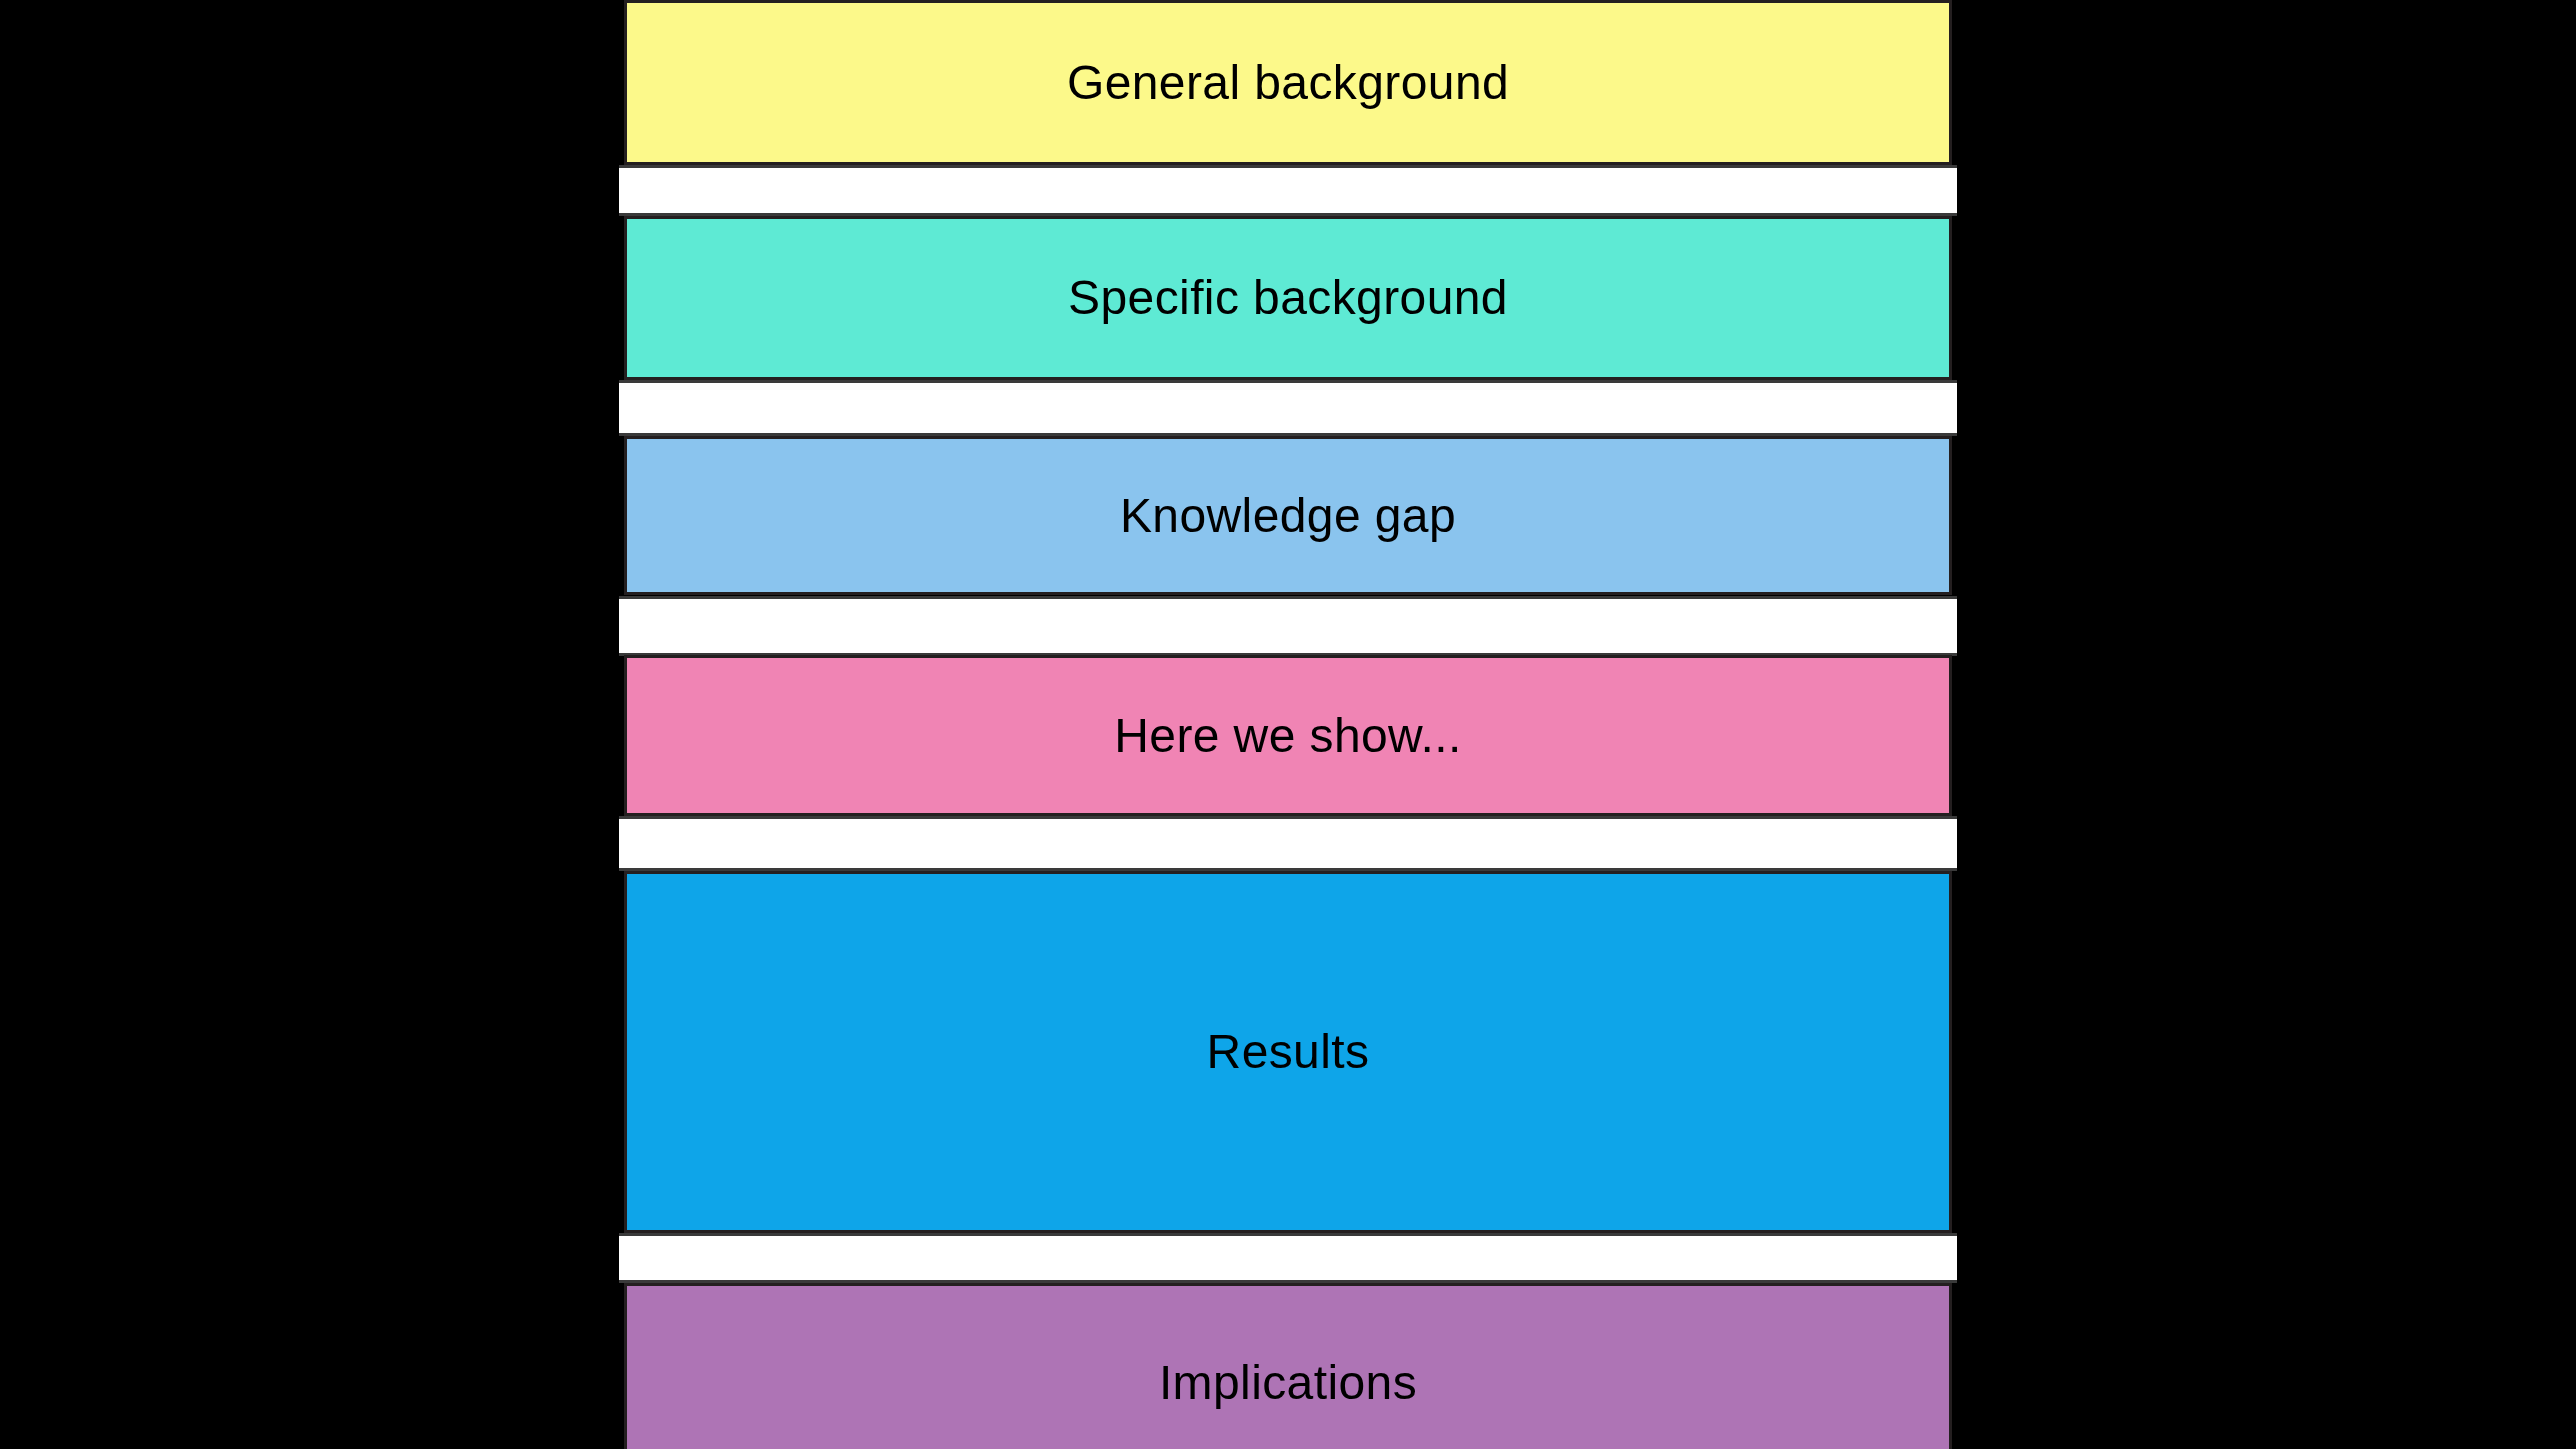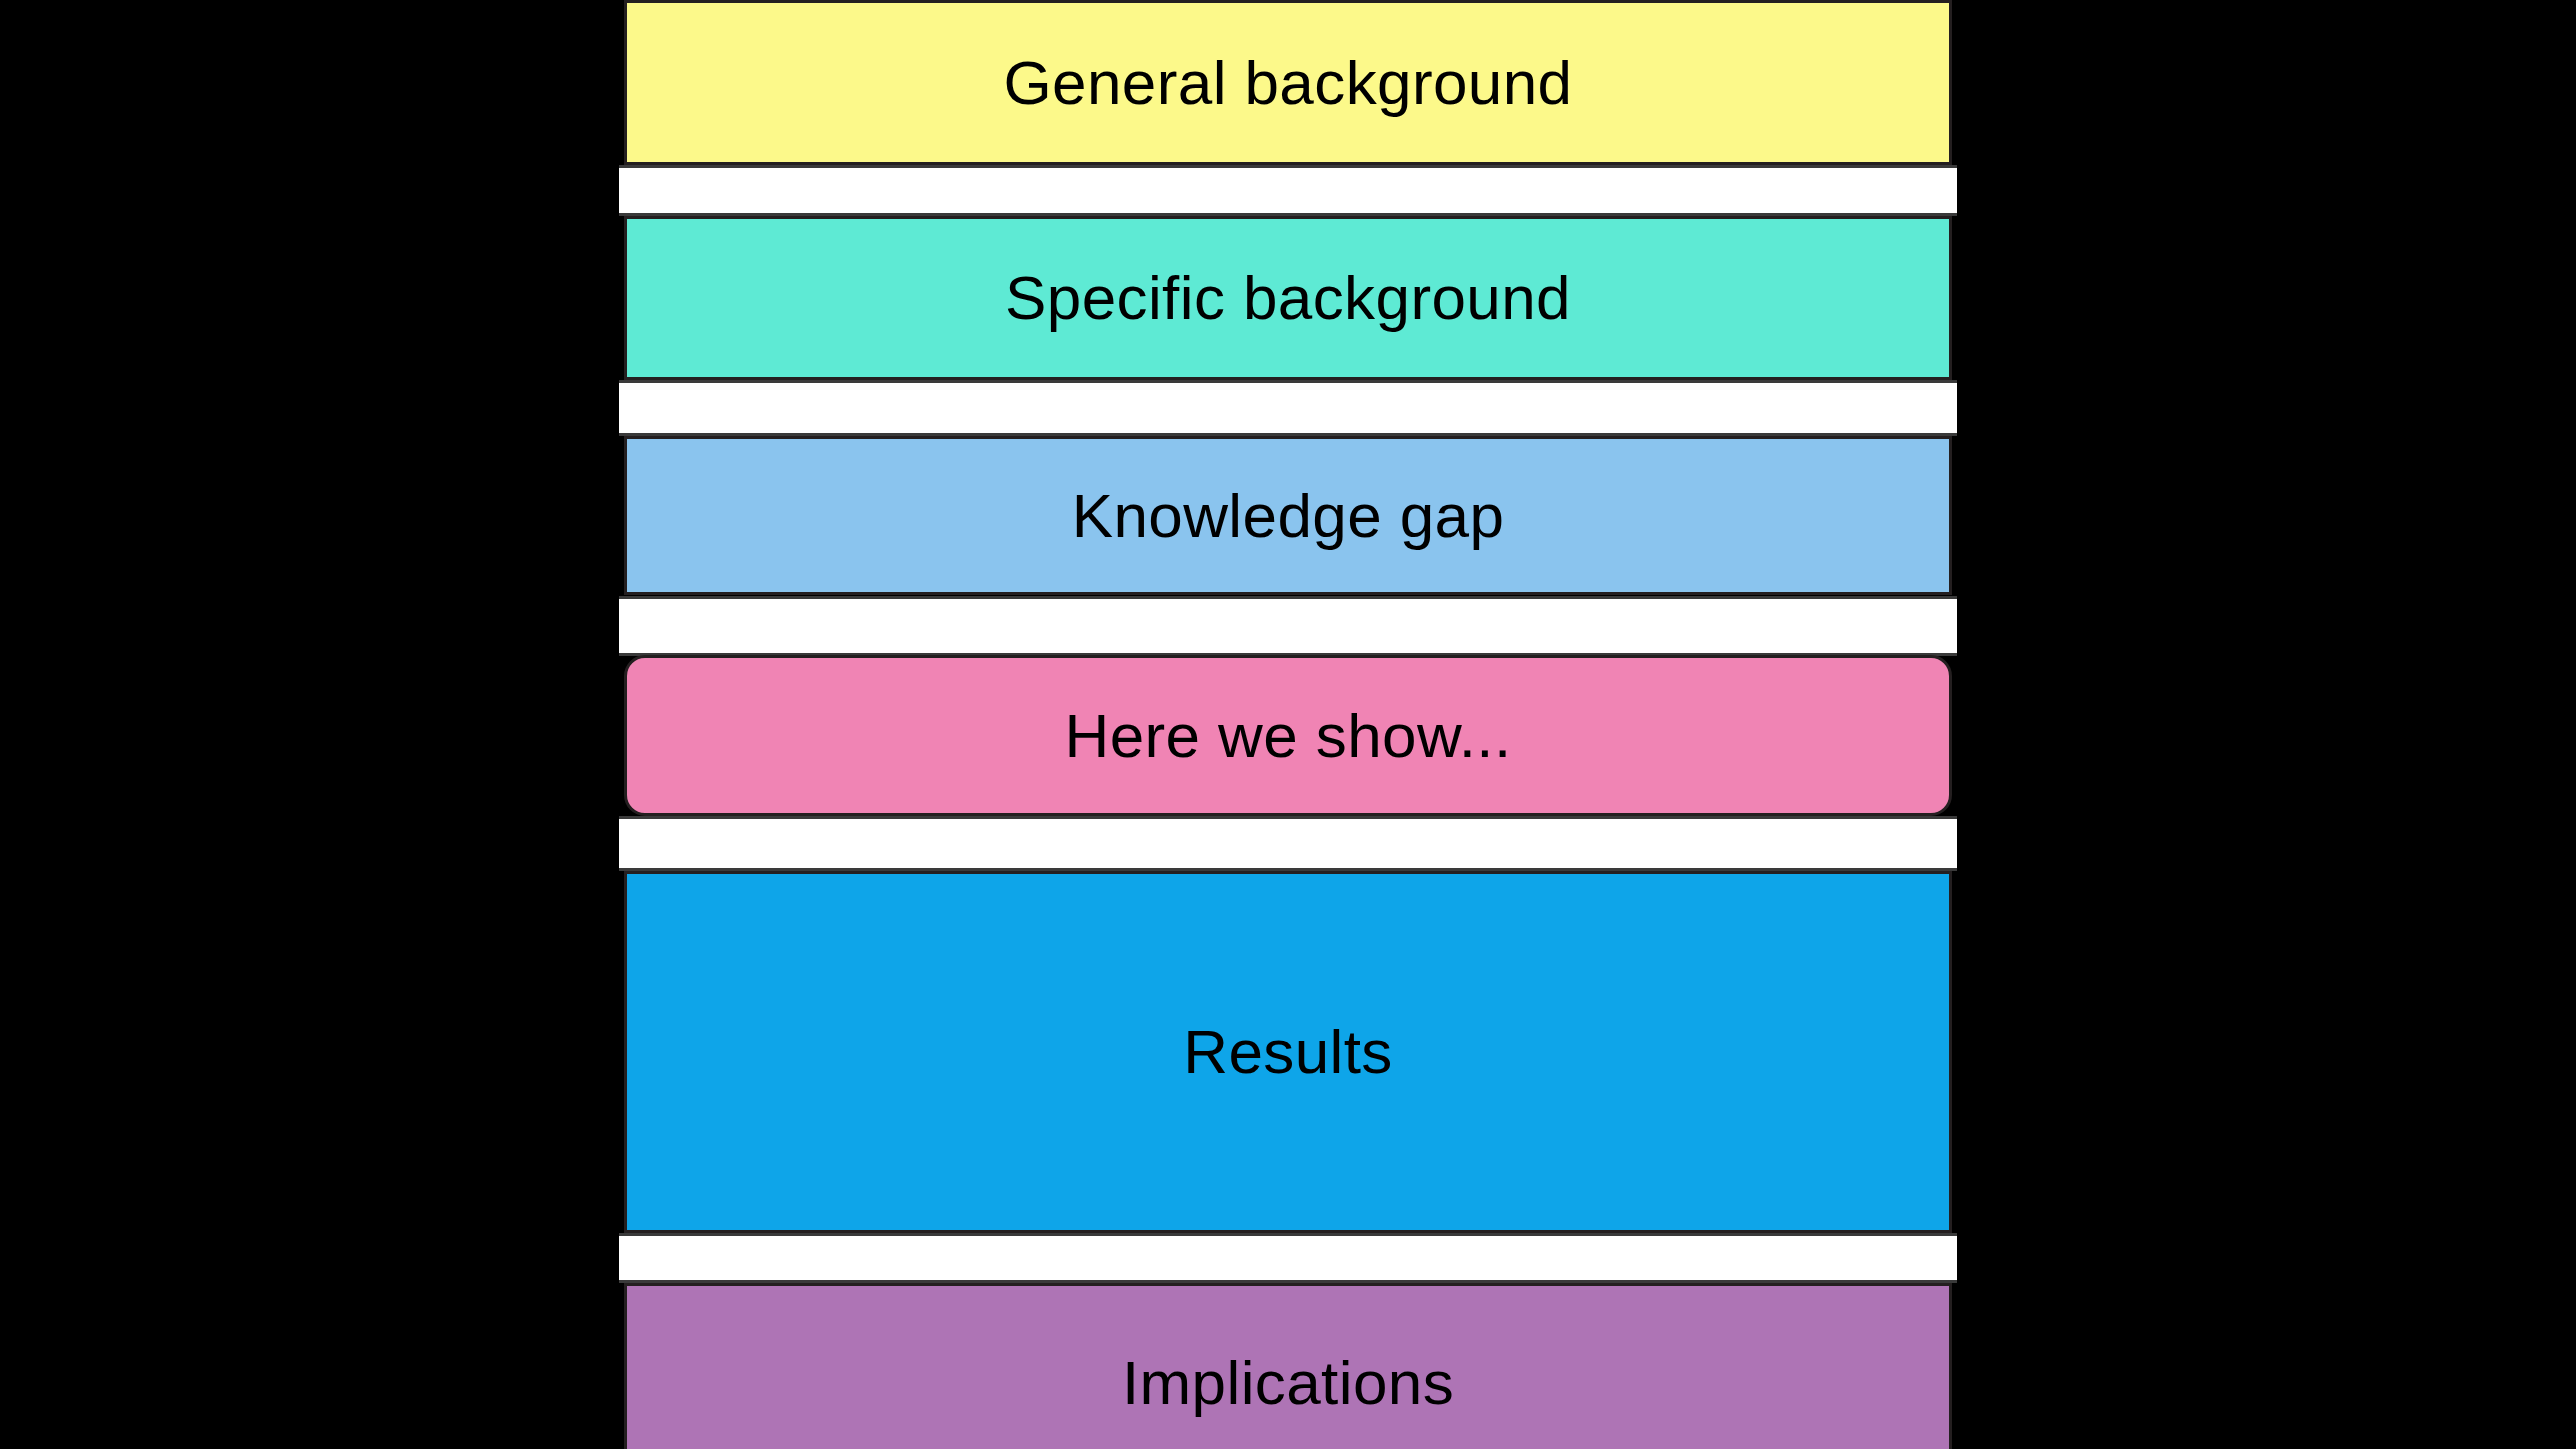--- a/index.html
+++ b/index.html
@@ -35,21 +35,21 @@
     position: absolute;
     left: 0;
     width: 1328px;
     box-sizing: border-box;
     border: 3.2px solid #241f20;
     display: flex;
     align-items: center;
     justify-content: center;
   }
   .bar-label {
-    font-size: 62px;
+    font-size: 48px;
     line-height: 1;
     color: #000000;
     letter-spacing: 0.4px;
     white-space: nowrap;
     text-align: center;
   }
 
   
   .connector {
     position: absolute;
@@ -73,21 +73,21 @@
       <div class="connector" style="top: 1233px; height: 50px; background: rgb(255, 255, 255);"></div>
       <div class="bar" style="top: 0px; height: 165px; background: rgb(252, 249, 138); border-color: rgb(36, 31, 32);">
         <div class="bar-label">General background</div>
       </div>
       <div class="bar" style="top: 216px; height: 164px; background: #5eead4; border-color: rgb(36, 31, 32);">
         <div class="bar-label">Specific background</div>
       </div>
       <div class="bar" style="top: 436px; height: 159px; background: rgb(138, 196, 238); border-color: rgb(36, 31, 32);">
         <div class="bar-label">Knowledge gap</div>
       </div>
-      <div class="bar" style="top: 655px; height: 161px; background: rgb(240, 132, 180); border-color: rgb(36, 31, 32); border-radius: 21px;">
+      <div class="bar" style="top: 655px; height: 161px; background: rgb(240, 132, 180); border-color: rgb(36, 31, 32);">
         <div class="bar-label">Here we show...</div>
       </div>
       <div class="bar" style="top: 871px; height: 362px; background: #0ea5e9; border-color: rgb(36, 31, 32);">
         <div class="bar-label">Results</div>
       </div>
       <div class="bar" style="top: 1283px; height: 200px; background: rgb(174, 116, 181); border-color: rgb(36, 31, 32);">
         <div class="bar-label">Implications</div>
       </div>
     </div>
 </div>

